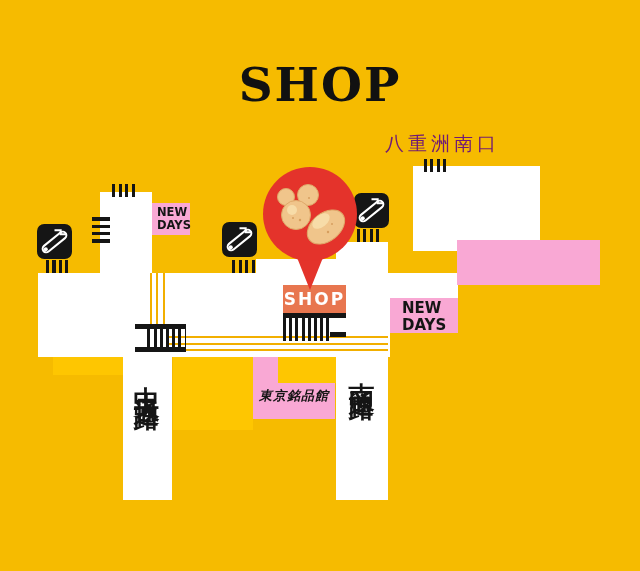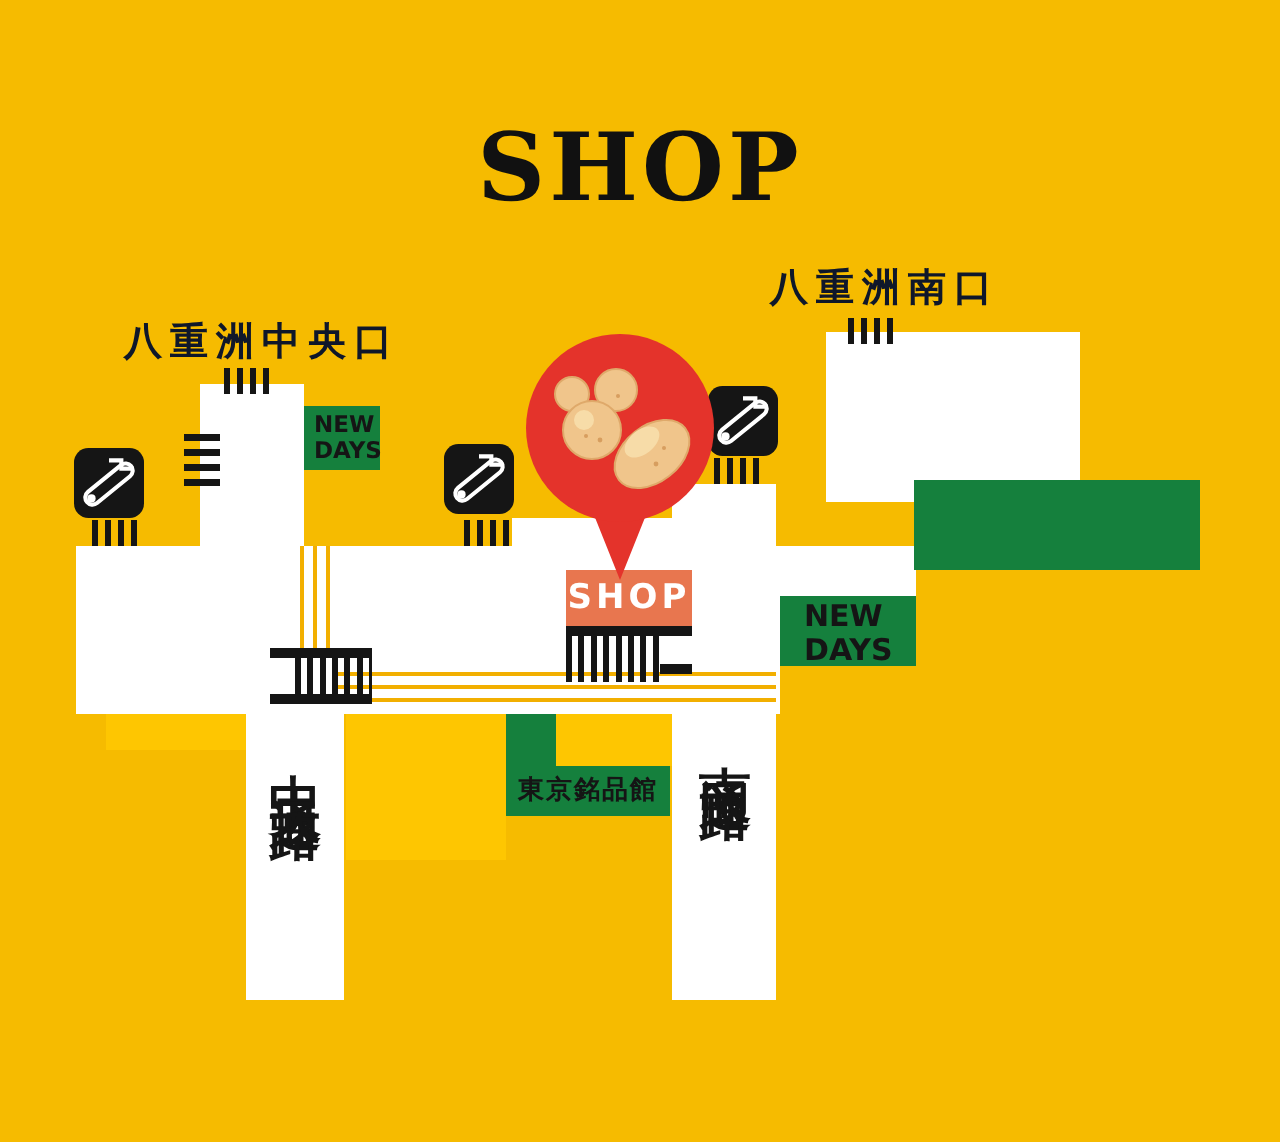--- a/index.html
+++ b/index.html
@@ -1,22 +1,22 @@
 <!DOCTYPE html>
 <html><head>
 <meta charset="utf-8">
 <style>
   html,body{margin:0;padding:0;}
   body{font-family:"DejaVu Sans",sans-serif;}
   #stage{position:relative;width:640px;height:571px;background:#F6BB00;overflow:hidden;}
   .abs{position:absolute;}
   .white{background:#FFFFFF;}
-  .pale{background:#15803d;}
+  .pale{background:#f9a8d4;}
   .gold{background:#FEC601;}
-  .jp-label{color:#0f172a;font-weight:700;font-size:19px;letter-spacing:4px;white-space:nowrap;}
+  .jp-label{color:#701a75;font-weight:400;font-size:19px;letter-spacing:4px;white-space:nowrap;}
   .title{width:640px;text-align:center;font-family:"DejaVu Serif",serif;font-weight:700;
          font-size:47px;letter-spacing:2px;color:#111;}
   .gates{height:13px;background:repeating-linear-gradient(90deg,#151515 0 3px,transparent 3px 6.5px);}
   .hbars{background:repeating-linear-gradient(0deg,#151515 0 3.5px,transparent 3.5px 7.5px);}
   .stair{border-top:5px solid #151515;border-bottom:5px solid #151515;box-sizing:border-box;}
   .stair-teeth{height:100%;background:repeating-linear-gradient(90deg,#151515 0 3px,transparent 3px 6.2px);background-clip:content-box;}
   .route-v{background:repeating-linear-gradient(90deg,#F2AF00 0 2px,transparent 2px 6.5px);}
   .route-h{background:repeating-linear-gradient(0deg,#F2AF00 0 2px,transparent 2px 6.5px);}
   .newdays{color:#151515;font-weight:700;line-height:1.15;}
   .shopbox{background:#E8764F;color:#fff;font-weight:700;font-size:17px;letter-spacing:2px;
@@ -41,36 +41,35 @@
   <div class="abs white" style="left:336px;top:242px;width:52px;height:258px;"></div>
   <div class="abs white" style="left:123px;top:357px;width:49px;height:143px;"></div>
 
   <div class="abs pale" style="left:457px;top:240px;width:143px;height:45px;"></div>
 
   <div class="abs gold" style="left:53px;top:357px;width:70px;height:18px;"></div>
   <div class="abs gold" style="left:173px;top:357px;width:80px;height:73px;"></div>
   <div class="abs gold" style="left:278px;top:357px;width:58px;height:26px;"></div>
 
   <div class="abs pale" style="left:253px;top:357px;width:25px;height:26px;"></div>
-  <div class="abs pale meihin" style="left:253px;top:383px;width:82px;height:25px;">東京銘品館</div>
+  <div class="abs pale meihin" style="left:253px;top:383px;width:82px;height:36px;font-style:italic;">東京銘品館</div>
 
   <div class="abs pale newdays" style="left:152px;top:203px;width:38px;height:32px;font-size:11.5px;padding:3px 0 0 5px;box-sizing:border-box;">
     <div>NEW</div>
     <div>DAYS</div>
   </div>
 
   <div class="abs pale newdays" style="left:390px;top:298px;width:68px;height:35px;font-size:15px;padding:2px 0 0 12px;box-sizing:border-box;">
     <div>NEW</div>
     <div>DAYS</div>
   </div>
 
   <div class="abs route-v" style="left:150px;top:273px;width:15px;height:51px;"></div>
   <div class="abs route-h" style="left:167px;top:335px;width:221px;height:16px;"></div>
 
-  <div class="abs jp-label" style="left:62px;top:158px;">八重洲中央口</div>
   <div class="abs jp-label" style="left:385px;top:131px;">八重洲南口</div>
 
   <div class="abs gates" style="left:112px;top:184px;width:23px;"></div>
   <div class="abs gates" style="left:424px;top:159px;width:23px;"></div>
   <div class="abs gates" style="left:46px;top:260px;width:23px;"></div>
   <div class="abs gates" style="left:232px;top:260px;width:23px;"></div>
   <div class="abs gates" style="left:357px;top:229px;width:23px;"></div>
 
   <div class="abs hbars" style="left:92px;top:216px;width:18px;height:27px;"></div>
 

